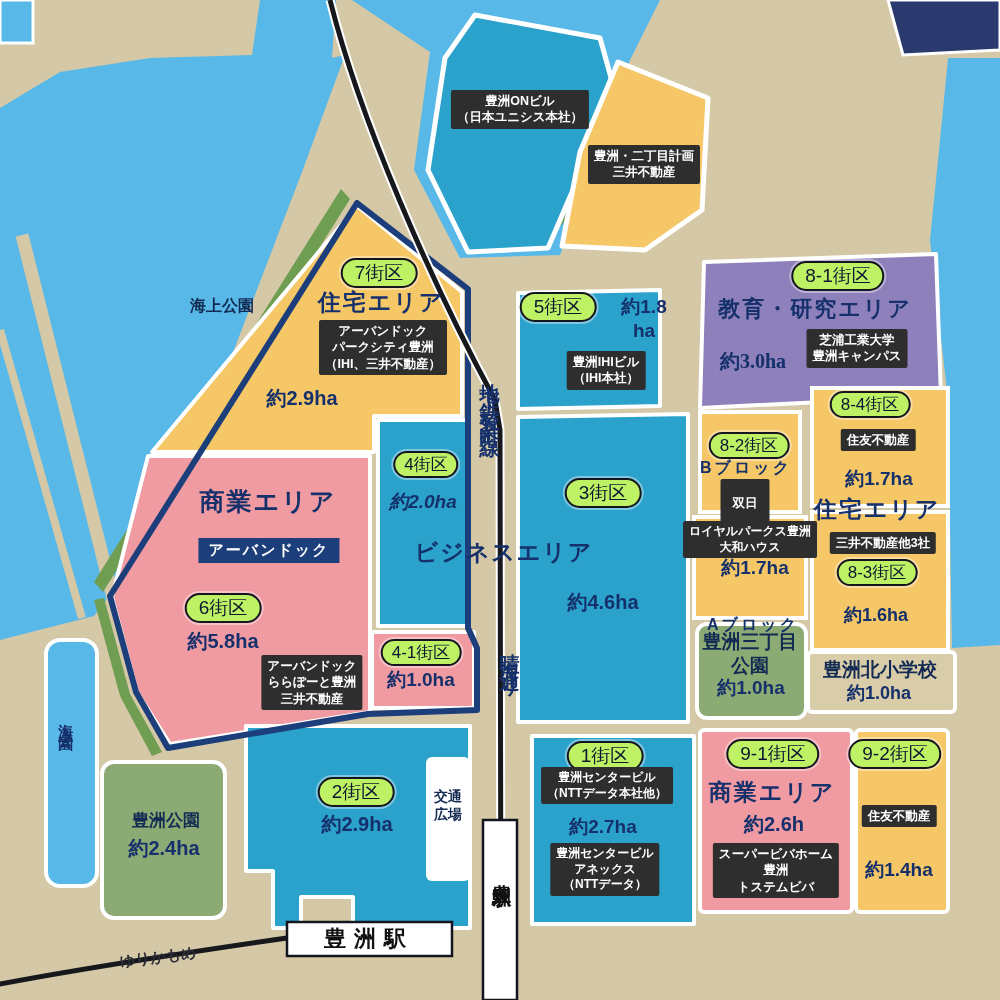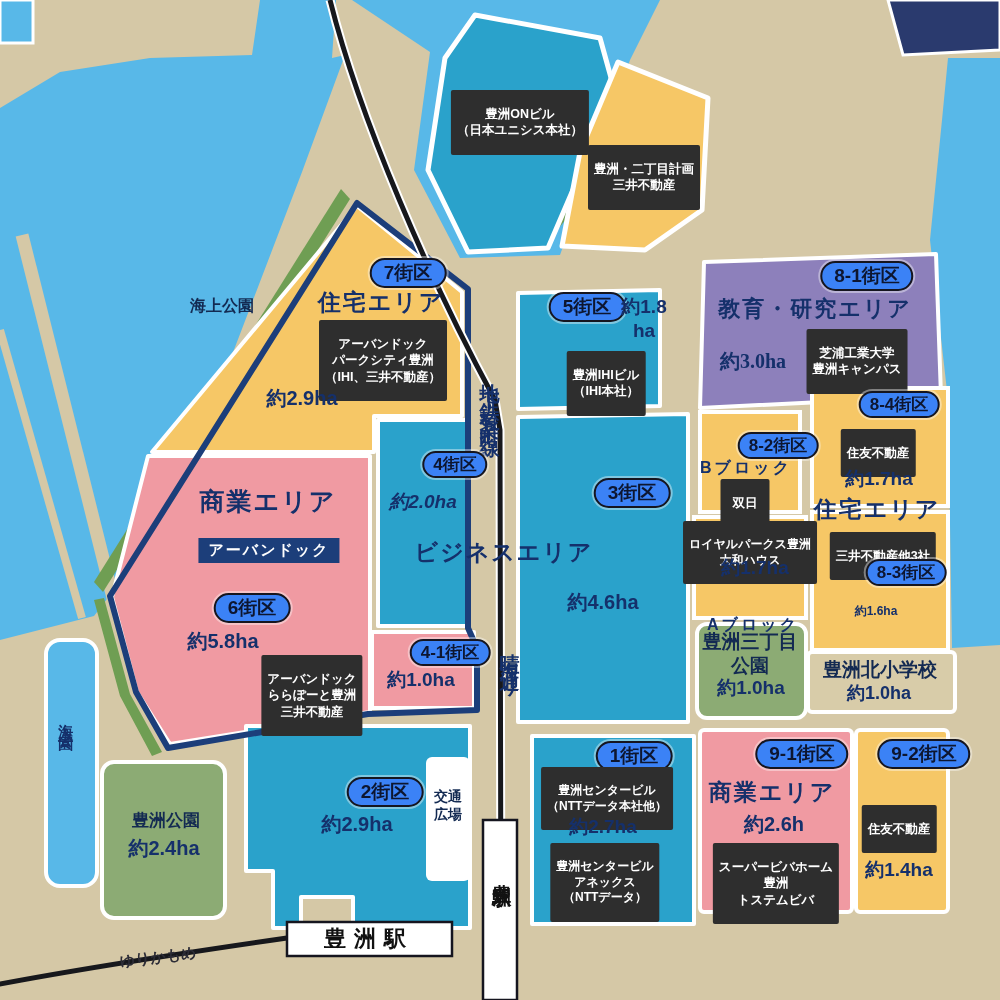--- a/index.html
+++ b/index.html
@@ -1,22 +1,22 @@
 <!DOCTYPE html>
 <html><head>
 <meta charset="utf-8">
 <style>
   html,body{margin:0;padding:0;}
   body{font-family:"Liberation Sans","DejaVu Sans",sans-serif;background:#888;}
   #stage{position:relative;width:1000px;height:1000px;background:#d5c8a6;overflow:hidden;margin:0 auto;}
   #stage svg{position:absolute;left:0;top:0;z-index:1;}
   .lbl{position:absolute;z-index:3;transform:translateX(-50%);text-align:center;white-space:pre-line;line-height:1.25;}
-  .pill{background:#3b82f6;border:2.5px solid #15151f;border-radius:18px;padding:1px 12px;font-weight:bold;font-size:19px;color:#0d1630;white-space:nowrap;box-shadow:0 0 0 2px #ffffff66;margin-left:29px;}
+  .pill{background:#bef264;border:2.5px solid #15151f;border-radius:18px;padding:1px 12px;font-weight:normal;font-size:19px;color:#0d1630;white-space:nowrap;box-shadow:0 0 0 2px #ffffff66;}
   .pill.sm{font-size:17px;padding:1px 9px;}
-  .blk{background:#2e2e2e;color:#fff;font-weight:bold;font-size:12.5px;padding:16px 6px;line-height:1.3;border-radius:2px;}
+  .blk{background:#2e2e2e;color:#fff;font-weight:bold;font-size:12.5px;padding:3px 6px;line-height:1.3;border-radius:2px;}
   .navybox{background:#1c3e7a;color:#fff;font-weight:bold;font-size:15px;padding:3px 10px;letter-spacing:2px;}
   .area{color:#15306b;font-weight:bold;font-size:20px;white-space:nowrap;}
   .type{color:#15306b;font-weight:bold;font-size:24px;letter-spacing:2px;white-space:nowrap;}
   .park{color:#132a52;font-weight:bold;}
   .vert{writing-mode:vertical-rl;text-orientation:upright;transform:none;font-weight:bold;color:#15306b;}
   .station{color:#111;font-weight:bold;}
 </style>
 </head>
 <body>
 
@@ -128,21 +128,21 @@
 大和ハウス</div>
   <div class="lbl area" style="left:755px;top:556px;font-size:19px;">約1.7ha</div>
   <div class="lbl area" style="left:753px;top:582px;font-size:16px;letter-spacing:3px;margin-top:33px;">Aブロック</div>
 
   <div class="lbl pill sm" style="left:870px;top:391px;">8-4街区</div>
   <div class="lbl blk" style="left:878px;top:429px;">住友不動産</div>
   <div class="lbl area" style="left:879px;top:467px;font-size:19px;">約1.7ha</div>
   <div class="lbl type" style="left:877px;top:495px;font-size:23px;">住宅エリア</div>
   <div class="lbl blk" style="left:883px;top:532px;">三井不動産他3社</div>
   <div class="lbl pill sm" style="left:877px;top:559px;">8-3街区</div>
-  <div class="lbl area" style="left:876px;top:604px;font-size:12px;">約1.6ha</div>
+  <div class="lbl area" style="left:876px;top:604px;font-size:18px;">約1.6ha</div>
 
   <div class="lbl park" style="left:750px;top:630px;font-size:19px;font-weight:bold;">豊洲三丁目
 公園</div>
   <div class="lbl area" style="left:751px;top:676px;font-size:19px;">約1.0ha</div>
   <div class="lbl park" style="left:880px;top:658px;font-size:19px;font-weight:bold;">豊洲北小学校</div>
   <div class="lbl area" style="left:879px;top:682px;font-size:18px;">約1.0ha</div>
 
   <div class="lbl pill" style="left:356px;top:777px;">2街区</div>
   <div class="lbl area" style="left:357px;top:812px;">約2.9ha</div>
   <div class="lbl park" style="left:448px;top:788px;font-size:14px;font-weight:bold;">交通

